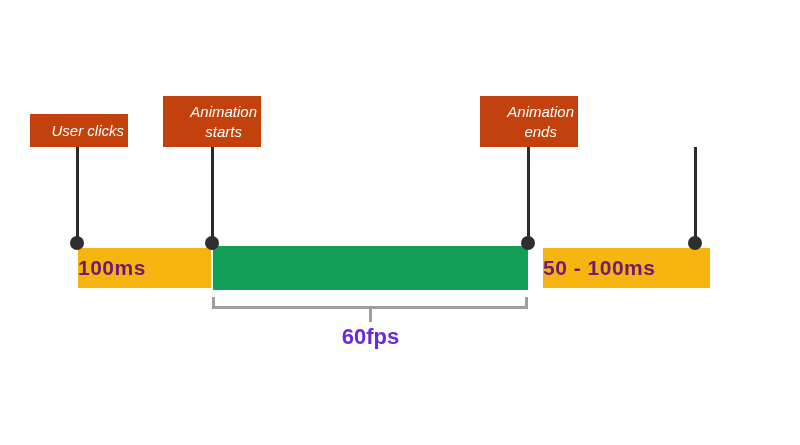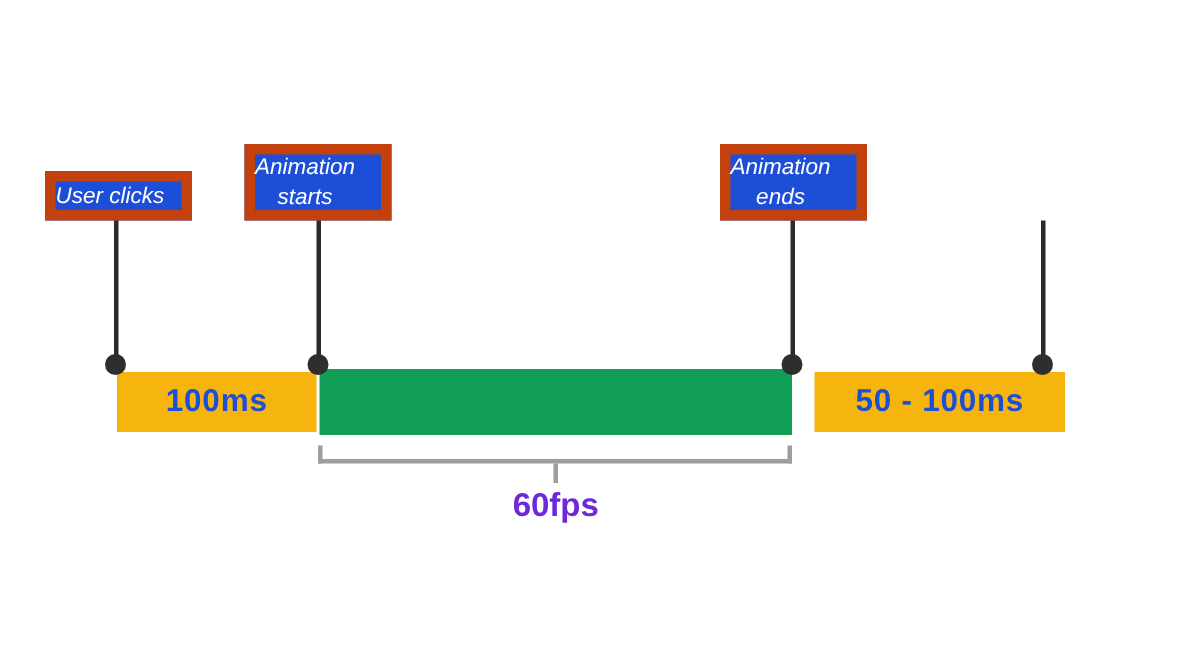--- a/index.html
+++ b/index.html
@@ -9,31 +9,31 @@
     position: relative;
     width: 800px;
     height: 445px;
     background: #ffffff;
     overflow: hidden;
   }
 
   
   .event-box {
     position: absolute;
-    background: #1d4ed8;
-    border: 7px solid #c2410c;
+    background: #c2410c;
+    border: 4px solid #c2410c;
     box-sizing: border-box;
     color: #ffffff;
     font-style: italic;
     font-weight: 500;
     font-size: 15px;
     line-height: 1.27;
     display: flex;
     align-items: center;
-    justify-content: flex-start;
+    justify-content: flex-end;
     text-align: center;
     white-space: pre-line;
     z-index: 3;
   }
   .box-1 { left: 30px;  top: 114px; width: 98px;  height: 33px; }
   .box-2 { left: 163px; top: 96px;  width: 98px;  height: 51px; }
   .box-3 { left: 480px; top: 96px;  width: 98px;  height: 51px; }
   .box-4 { left: 629px; top: 96px;  width: 135px; height: 52px; }
 
   
@@ -60,22 +60,22 @@
   .dot-1 { left: 70px;  top: 236px; }
   .dot-2 { left: 205px; top: 236px; }
   .dot-3 { left: 521px; top: 236px; }
   .dot-4 { left: 688px; top: 236px; }
 
   
   .seg {
     position: absolute;
     display: flex;
     align-items: center;
-    justify-content: center;
-    color: #1d4ed8;
+    justify-content: flex-start;
+    color: #701a75;
     font-weight: bold;
     font-size: 21px;
     letter-spacing: 0.5px;
     z-index: 1;
   }
   .seg-yellow { background: #f5b50e; top: 248px; height: 40px; }
   .seg-1 { left: 78px;  width: 133px; }
   .seg-2 { left: 213px; width: 315px; background: #119e57; top: 246px; height: 44px; }
   .seg-3 { left: 531px; width: 167px; margin-left: 12px; }
 

